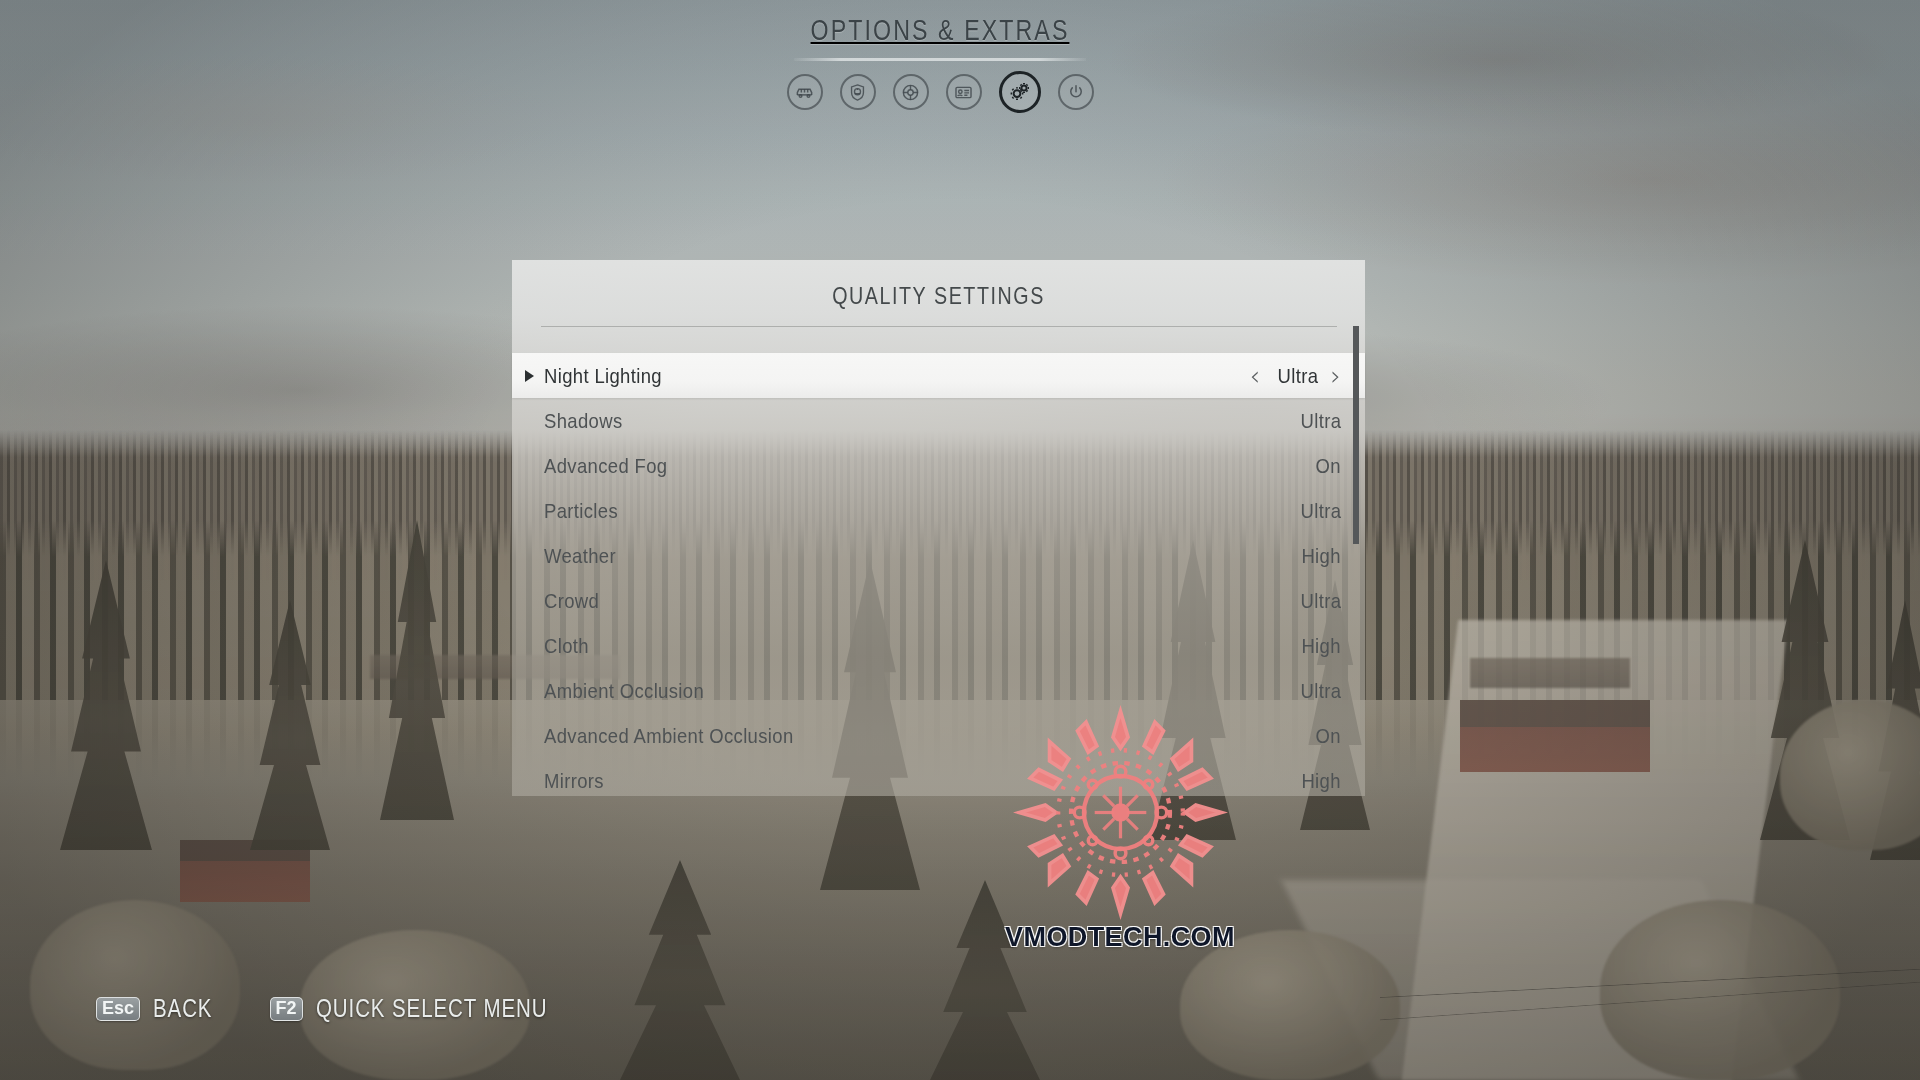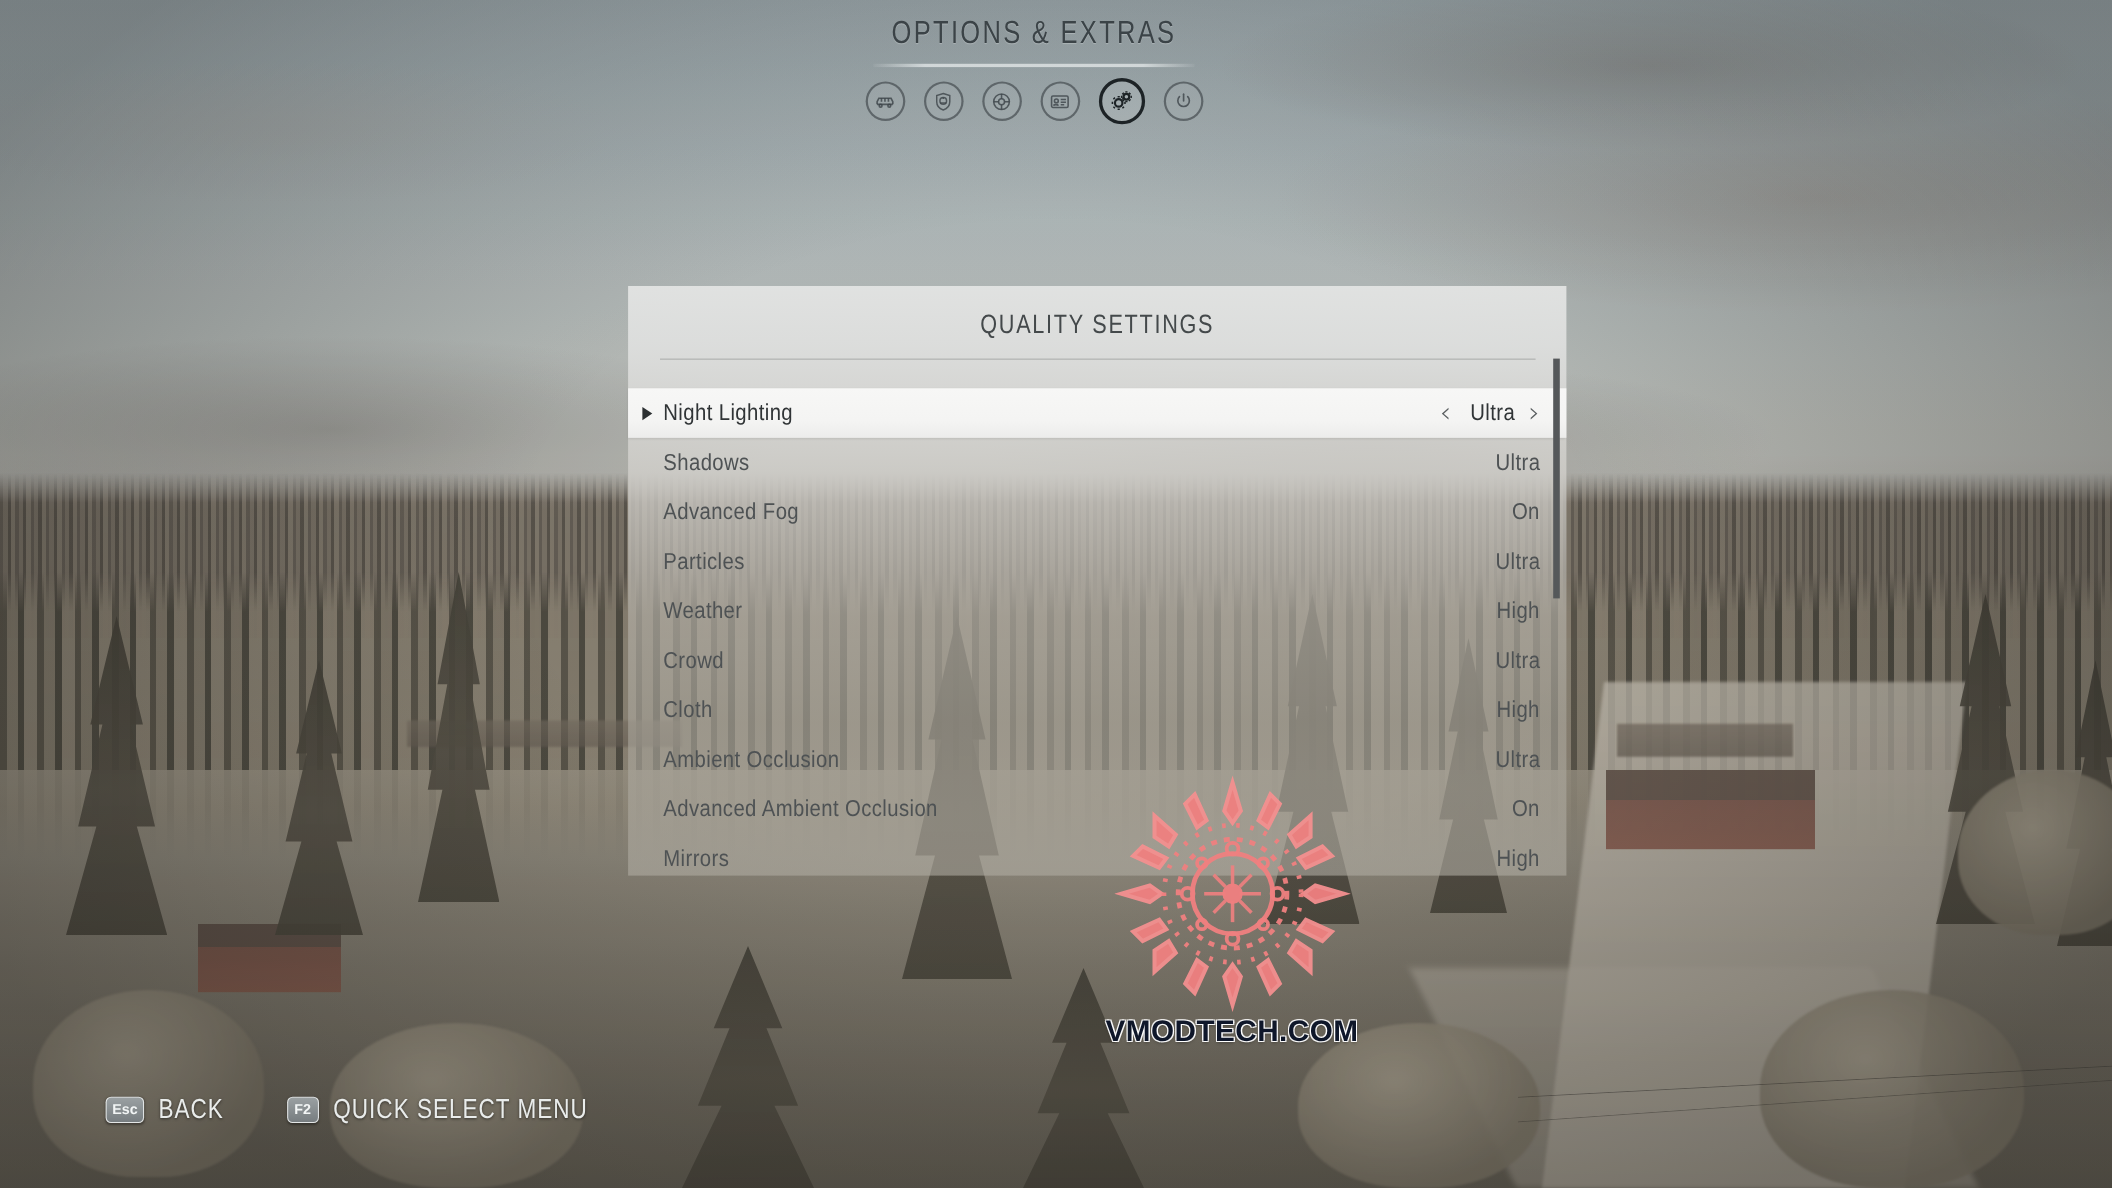--- a/index.html
+++ b/index.html
@@ -132,21 +132,21 @@
   }
   .bg-desat {
     position: absolute; inset: 0;
     background: rgba(140,136,126,.16);
     pointer-events: none;
   }
 
   
   #header {
     position: absolute; left: 0; top: 14px; width: 1880px;
-    text-align: center; z-index: 20;
+    text-align: center; z-index: 20; text-decoration: underline;
   }
   .hdr-title {
     font-size: 29px; letter-spacing: 2.6px;
     color: #3b4347; font-weight: 400;
     transform: scaleX(.80); transform-origin: center;
     text-shadow: 0 1px 1px rgba(255,255,255,.25);
   }
   .hdr-rule {
     width: 292px; height: 3px; margin: 11px auto 0;
     background: linear-gradient(90deg, rgba(255,255,255,.05), rgba(220,225,226,.85) 16%, rgba(220,225,226,.85) 84%, rgba(255,255,255,.05));
@@ -165,21 +165,21 @@
   .hdr-icon svg { display: block; }
   .hdr-icon.selected {
     width: 42px; height: 42px;
     border: 3px solid #1d2326;
     color: #1d2326;
     background: rgba(255,255,255,.10);
   }
 
   
   #panel {
-    position: absolute; left: 571px; top: 260px;
+    position: absolute; left: 512px; top: 260px;
     width: 853px; height: 536px;
     background: linear-gradient(180deg,
         rgba(228,229,228,.93) 0%,
         rgba(224,225,224,.90) 10%,
         rgba(207,205,200,.80) 34%,
         rgba(178,174,165,.68) 56%,
         rgba(170,166,156,.62) 74%,
         rgba(176,172,162,.60) 100%);
     z-index: 18;
   }
@@ -255,21 +255,21 @@
   #keyhints {
     position: absolute; left: 96px; bottom: 57px;
     display: flex; align-items: center; gap: 13px;
     z-index: 20;
   }
   .keycap {
     min-width: 29px; height: 24px; padding: 0 5px;
     border-radius: 5px;
     background: linear-gradient(180deg, #9aa0a2 0%, #777d80 100%);
     border: 1px solid rgba(245,248,248,.8);
-    color: #f2f5f5; font-size: 13px; font-weight: 700;
+    color: #f2f5f5; font-size: 18px; font-weight: 700;
     display: flex; align-items: center; justify-content: center;
     box-shadow: 0 1px 2px rgba(0,0,0,.35);
   }
   .keylabel {
     font-size: 25px; letter-spacing: 1.1px;
     color: #e9eceb;
     transform: scaleX(.82); transform-origin: left center;
     text-shadow: 0 1px 3px rgba(0,0,0,.55);
     white-space: nowrap;
   }

